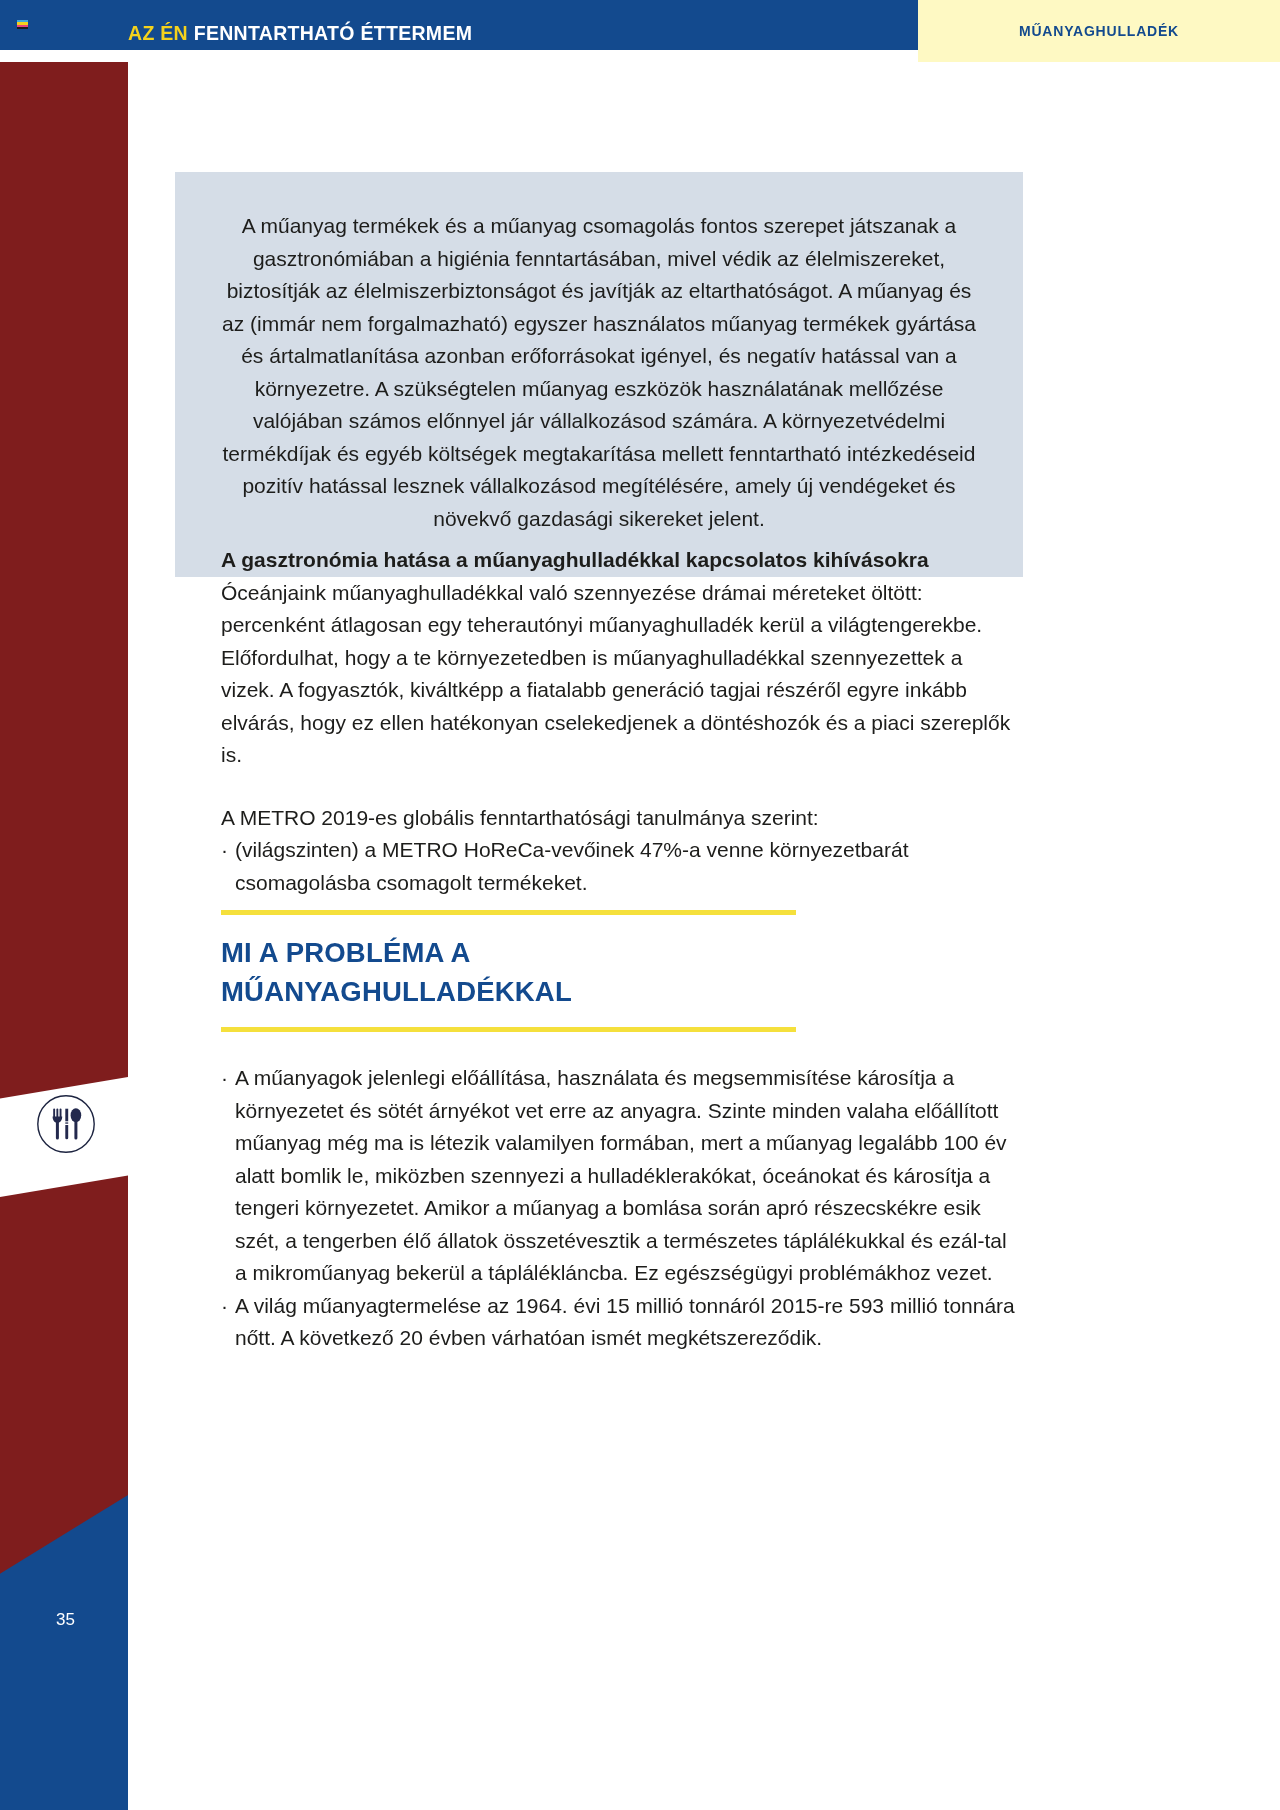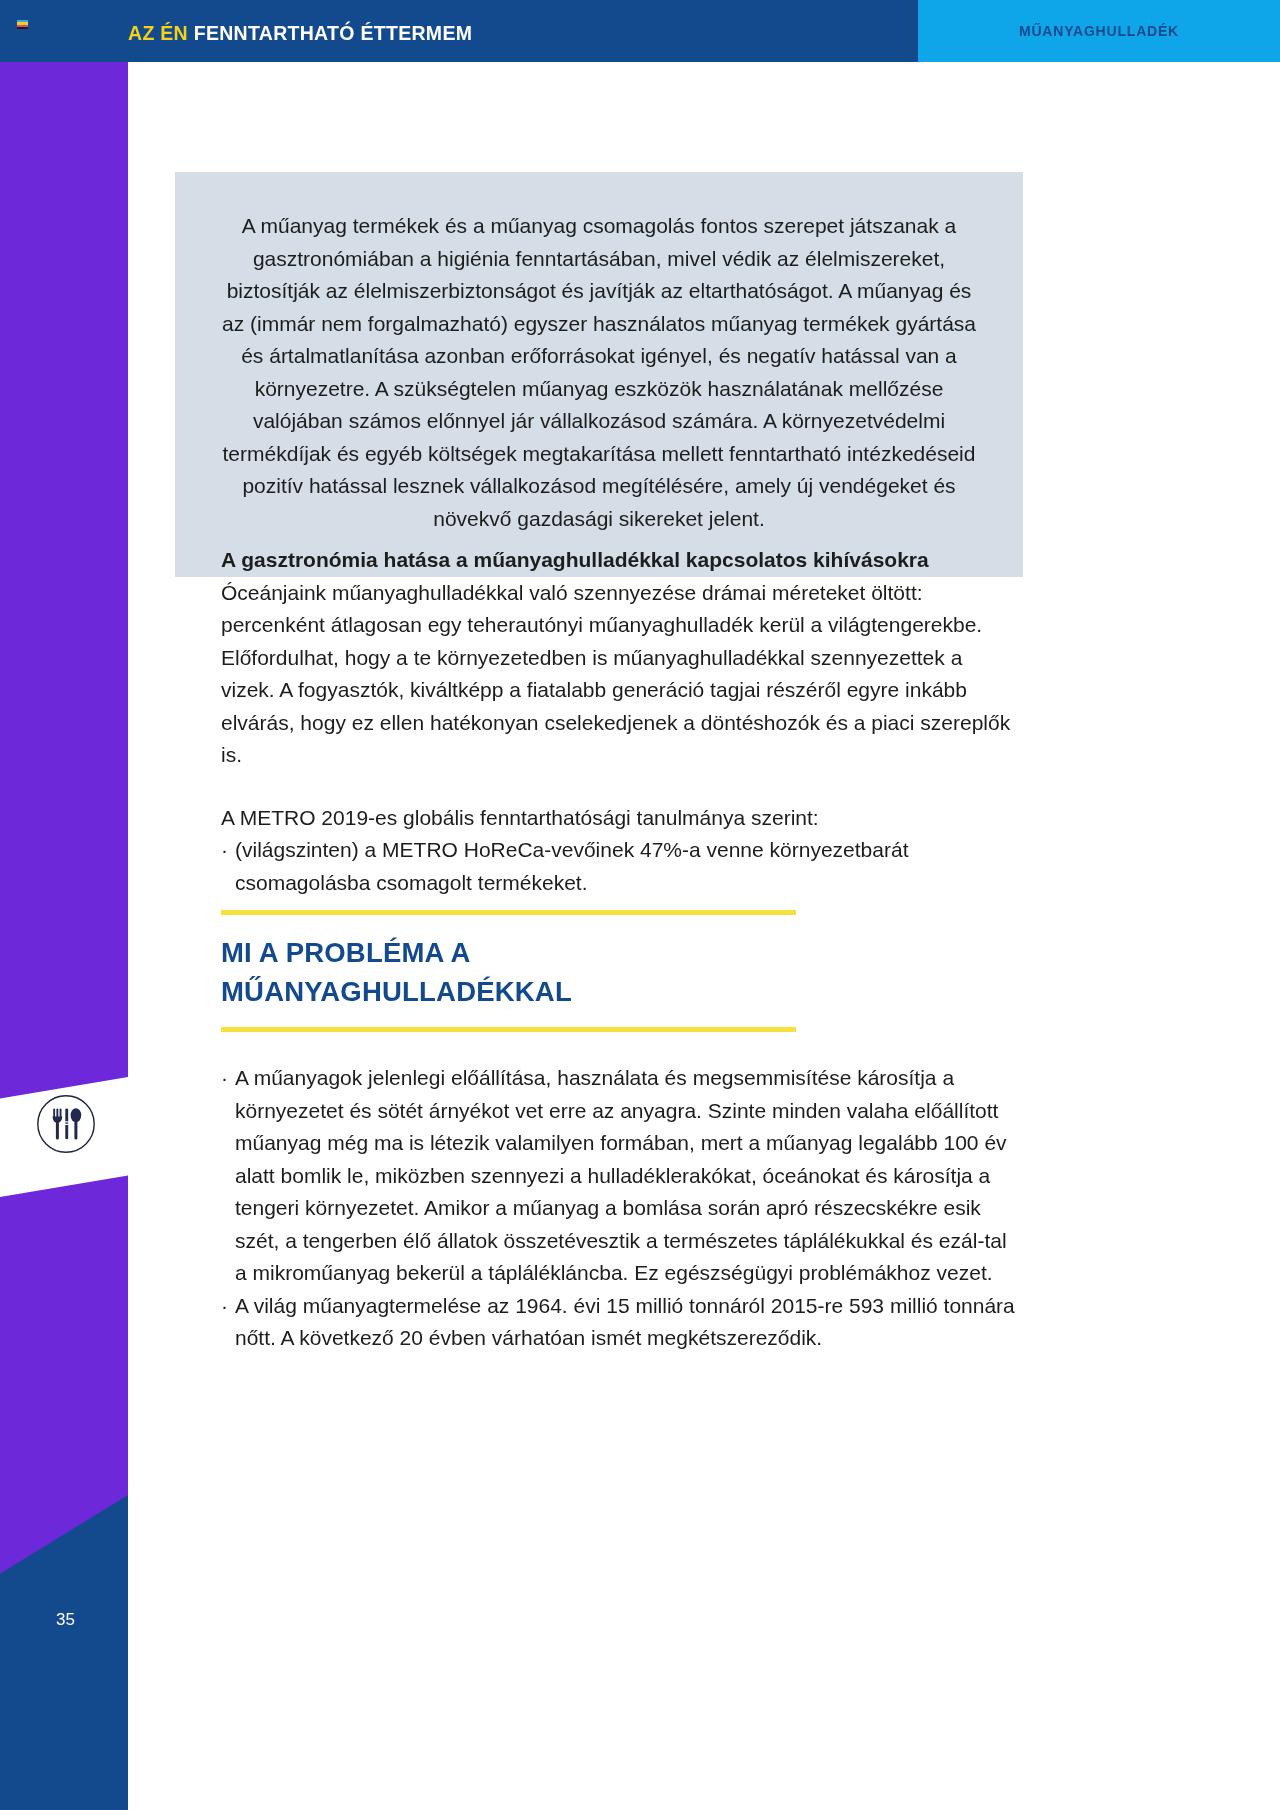--- a/index.html
+++ b/index.html
@@ -14,29 +14,29 @@
     overflow: hidden;
     font-family: "Liberation Sans", sans-serif;
     color: #1d1d1b;
   }
 
   
   .header {
     position: absolute;
     left: 0; top: 0;
     width: 1280px;
-    height: 62px;
+    height: 50px;
     background: #134a8e;
   }
   .header-right {
     position: absolute;
     left: 918px; top: 0;
     width: 362px;
     height: 62px;
-    background: #0ea5e9;
+    background: #fef9c3;
   }
   .header-title {
     position: absolute;
     left: 128px; top: 22px;
     font-size: 19.5px;
     font-weight: bold;
     letter-spacing: 0.3px;
     color: #ffffff;
     white-space: nowrap;
     font-stretch: condensed;
@@ -68,21 +68,21 @@
         #e8467c 50% 75%,
         #1d1d1b 75% 100%);
   }
 
   
   .sidebar {
     position: absolute;
     left: 0; top: 62px;
     width: 128px;
     height: 1748px;
-    background: #6d28d9;
+    background: #7f1d1d;
   }
   .sidebar-white-band {
     position: absolute;
     left: 0; top: 1015px;
     width: 128px;
     height: 120px;
     background: #ffffff;
     clip-path: polygon(0 18%, 100% 0, 100% 82%, 0 100%);
   }
   .sidebar-footer-shape {

